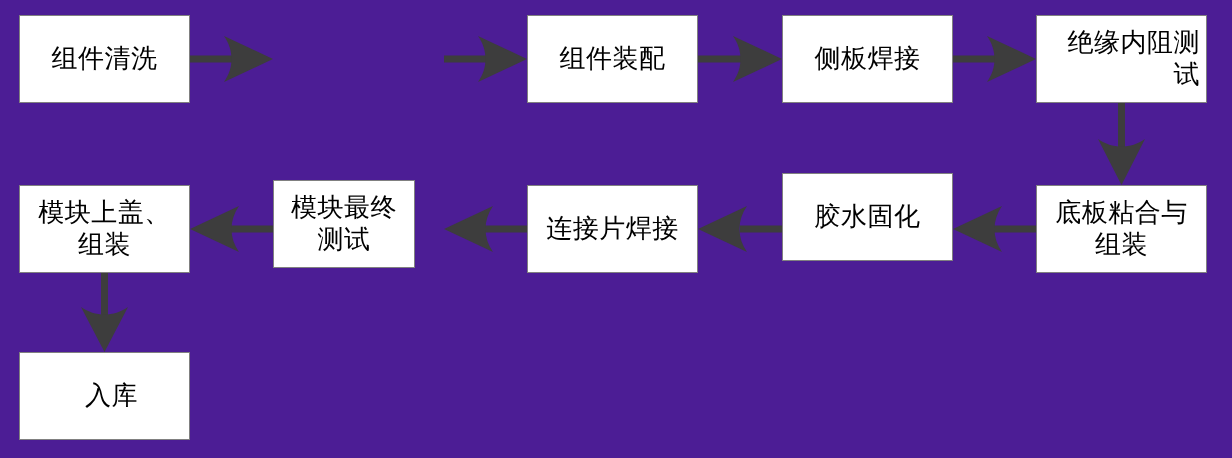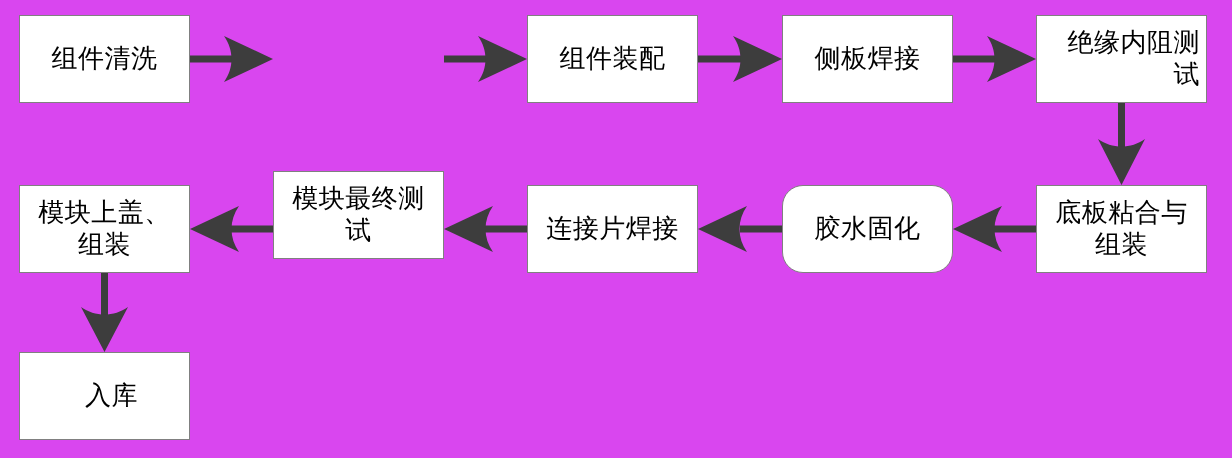--- a/index.html
+++ b/index.html
@@ -7,21 +7,21 @@
     padding: 0;
     background: #ffffff;
   }
   body {
     font-family: "DejaVu Serif", "Liberation Serif", serif;
   }
   #canvas {
     position: relative;
     width: 1232px;
     height: 458px;
-    background: #d946ef;
+    background: #4c1d95;
     overflow: hidden;
   }
   .node {
     position: absolute;
     box-sizing: border-box;
     border: 1.6px solid #808080;
     background: #ffffff;
     display: flex;
     align-items: center;
     justify-content: center;
@@ -116,27 +116,27 @@
   <div class="node" style="left:782px;top:15px;width:171px;height:88px;">
     <span class="label">侧板焊接</span>
   </div>
   <div class="node" style="left:1036px;top:15px;width:171px;height:88px;text-align:right;">
     <span class="label">绝缘内阻测试</span>
   </div>
 
   <div class="node" style="left:1036px;top:185px;width:171px;height:88px;">
     <span class="label">底板粘合与组装</span>
   </div>
-  <div class="node" style="left:782px;top:185px;width:171px;height:88px;border-radius:21px;">
+  <div class="node" style="left:782px;top:173px;width:171px;height:88px;">
     <span class="label">胶水固化</span>
   </div>
   <div class="node" style="left:527px;top:185px;width:171px;height:88px;">
     <span class="label">连接片焊接</span>
   </div>
-  <div class="node" style="left:273px;top:171px;width:171px;height:88px;align-items:center;">
+  <div class="node" style="left:273px;top:180px;width:142px;height:88px;align-items:center;">
     <span class="label">模块最终测试</span>
   </div>
   <div class="node" style="left:19px;top:185px;width:171px;height:88px;">
     <span class="label">模块上盖、组装</span>
   </div>
 
   <div class="node" style="left:19px;top:352px;width:171px;height:88px;padding-left:20px;">
     <span class="label">入库</span>
   </div>
 </div>

